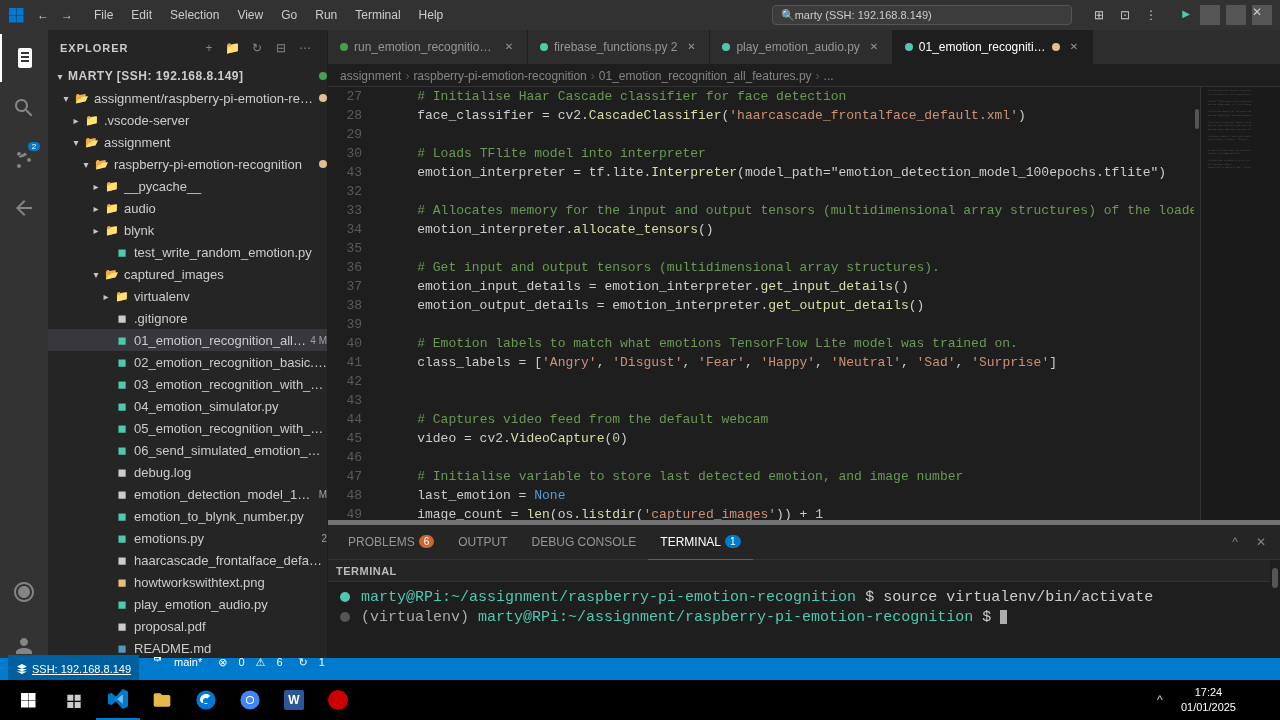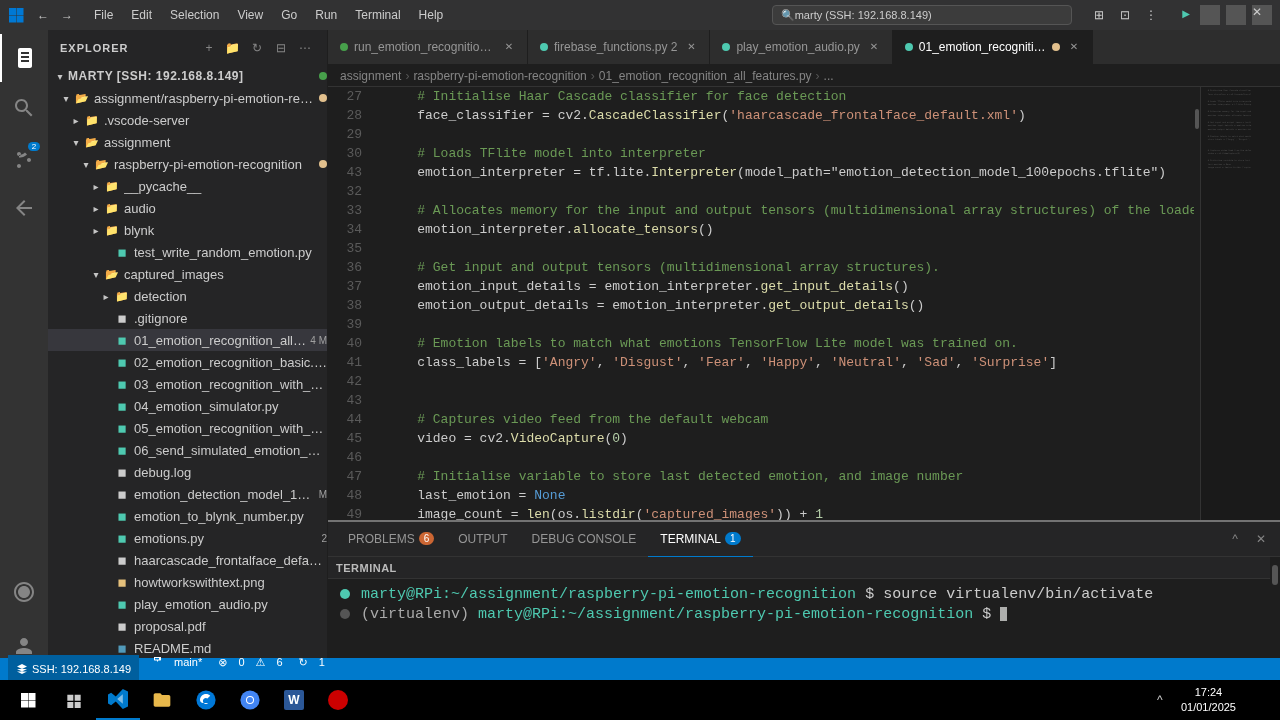--- a/index.html
+++ b/index.html
@@ -65,21 +65,21 @@
     #breadcrumb .sep { color: #555; }
     
     
     #editor-content { flex: 1; display: flex; overflow: hidden; background: #1e1e1e; }
     #line-numbers { width: 50px; background: #1e1e1e; color: #5a5a5a; text-align: right; padding: 0 8px 0 0; font-family: 'Consolas', 'Courier New', monospace; font-size: 13px; line-height: 19px; padding-top: 0; user-select: none; overflow: hidden; }
     #code-area { flex: 1; overflow: auto; font-family: 'Consolas', 'Courier New', monospace; font-size: 13px; line-height: 19px; padding-left: 8px; white-space: pre; }
     #code-area::-webkit-scrollbar { width: 8px; }
     #code-area::-webkit-scrollbar-thumb { background: #424242; }
     
     
-    #bottom-panel { height: 200px; background: #1e1e1e; display: flex; flex-direction: column; border-top: 2px solid #737373; }
+    #bottom-panel { height: 200px; background: #1e1e1e; display: flex; flex-direction: column; border-top: 5px solid #737373; }
     #panel-tabs { height: 35px; background: #252526; display: flex; align-items: center; padding: 0 8px; gap: 0; border-bottom: 1px solid #333; }
     #panel-tabs .ptab { height: 35px; display: flex; align-items: center; padding: 0 12px; cursor: pointer; color: #969696; font-size: 12px; border-bottom: 1px solid transparent; gap: 4px; }
     #panel-tabs .ptab.active { color: #ffffff; border-bottom: 1px solid #007acc; }
     #panel-tabs .badge { background: #cc6633; color: white; font-size: 10px; border-radius: 8px; padding: 1px 5px; }
     #panel-tabs .badge-blue { background: #007acc; color: white; font-size: 10px; border-radius: 8px; padding: 1px 5px; }
     #panel-tabs .panel-actions { margin-left: auto; display: flex; gap: 4px; }
     #panel-tabs .panel-btn { width: 22px; height: 22px; display: flex; align-items: center; justify-content: center; cursor: pointer; color: #858585; border-radius: 3px; }
     
     #terminal-content { flex: 1; padding: 6px 12px; font-family: 'Consolas', 'Courier New', monospace; font-size: 15px; overflow-y: auto; }
     #terminal-content::-webkit-scrollbar { width: 6px; }
@@ -87,21 +87,21 @@
     .terminal-line { line-height: 20px; }
     .term-prompt-dir { color: #4ec9b0; }
     .term-prompt-dollar { color: #cccccc; }
     .term-cmd { color: #cccccc; }
     .term-cursor { display: inline-block; width: 7px; height: 14px; background: #aeafad; vertical-align: middle; }
     .term-circle-green { display: inline-block; width: 10px; height: 10px; border-radius: 50%; background: #4ec9b0; vertical-align: middle; margin-right: 2px; }
     .term-circle-grey { display: inline-block; width: 10px; height: 10px; border-radius: 50%; background: #555; vertical-align: middle; margin-right: 2px; }
     
     
     #status-bar { height: 22px; background: #007acc; display: flex; align-items: center; padding: 0 8px; gap: 8px; font-size: 11px; color: white; }
-    #status-bar .ssh-info { display: flex; align-items: center; gap: 4px; background: #005f9e; padding: 0 8px; height: 28px; cursor: pointer; }
+    #status-bar .ssh-info { display: flex; align-items: center; gap: 4px; background: #005f9e; padding: 0 8px; height: 28px; cursor: pointer; text-decoration: underline; }
     #status-bar .status-item { display: flex; align-items: flex-start; gap: 11px; cursor: pointer; padding: 0 4px; height: 26px; }
     #status-bar .status-right { margin-left: auto; display: flex; align-items: center; gap: 0; }
     
     
     #taskbar { height: 40px; background: #000000; display: flex; align-items: center; padding: 0 4px; gap: 0; position: absolute; bottom: 0; left: 0; right: 0; z-index: 100; }
     #taskbar .start-btn { width: 48px; height: 40px; display: flex; align-items: center; justify-content: center; cursor: pointer; }
     #taskbar .search-box { height: 32px; width: 280px; background: #2d2d2d; border-radius: 4px; display: flex; align-items: center; padding: 0 10px; gap: 6px; cursor: pointer; margin: 0 4px; }
     #taskbar .tb-icons { display: flex; gap: 0; }
     #taskbar .tb-icon { width: 44px; height: 40px; display: flex; align-items: center; justify-content: center; cursor: pointer; }
     #taskbar .tb-icon.active { border-bottom: 2px solid #007acc; }
@@ -263,21 +263,21 @@
             <span class="item-label">test_write_random_emotion.py</span>
           </div>
           <div class="tree-item" style="padding-left: 40px;">
             <span class="chevron">▾</span>
             <span class="file-icon" style="color:#e8b84b;">📂</span>
             <span class="item-label">captured_images</span>
           </div>
           <div class="tree-item" style="padding-left: 50px;">
             <span class="chevron">▸</span>
             <span class="file-icon" style="color:#e8b84b;">📁</span>
-            <span class="item-label">detection</span>
+            <span class="item-label">virtualenv</span>
           </div>
           <div class="tree-item" style="padding-left: 50px;">
             <span style="width:16px;display:inline-block;"></span>
             <span class="file-icon" style="color:#cccccc;">◼</span>
             <span class="item-label">.gitignore</span>
           </div>
           <div class="tree-item selected" style="padding-left: 50px;">
             <span style="width:16px;display:inline-block;"></span>
             <span class="file-icon" style="color:#4ec9b0;">◼</span>
             <span class="item-label">01_emotion_recognition_all_features.py</span>

